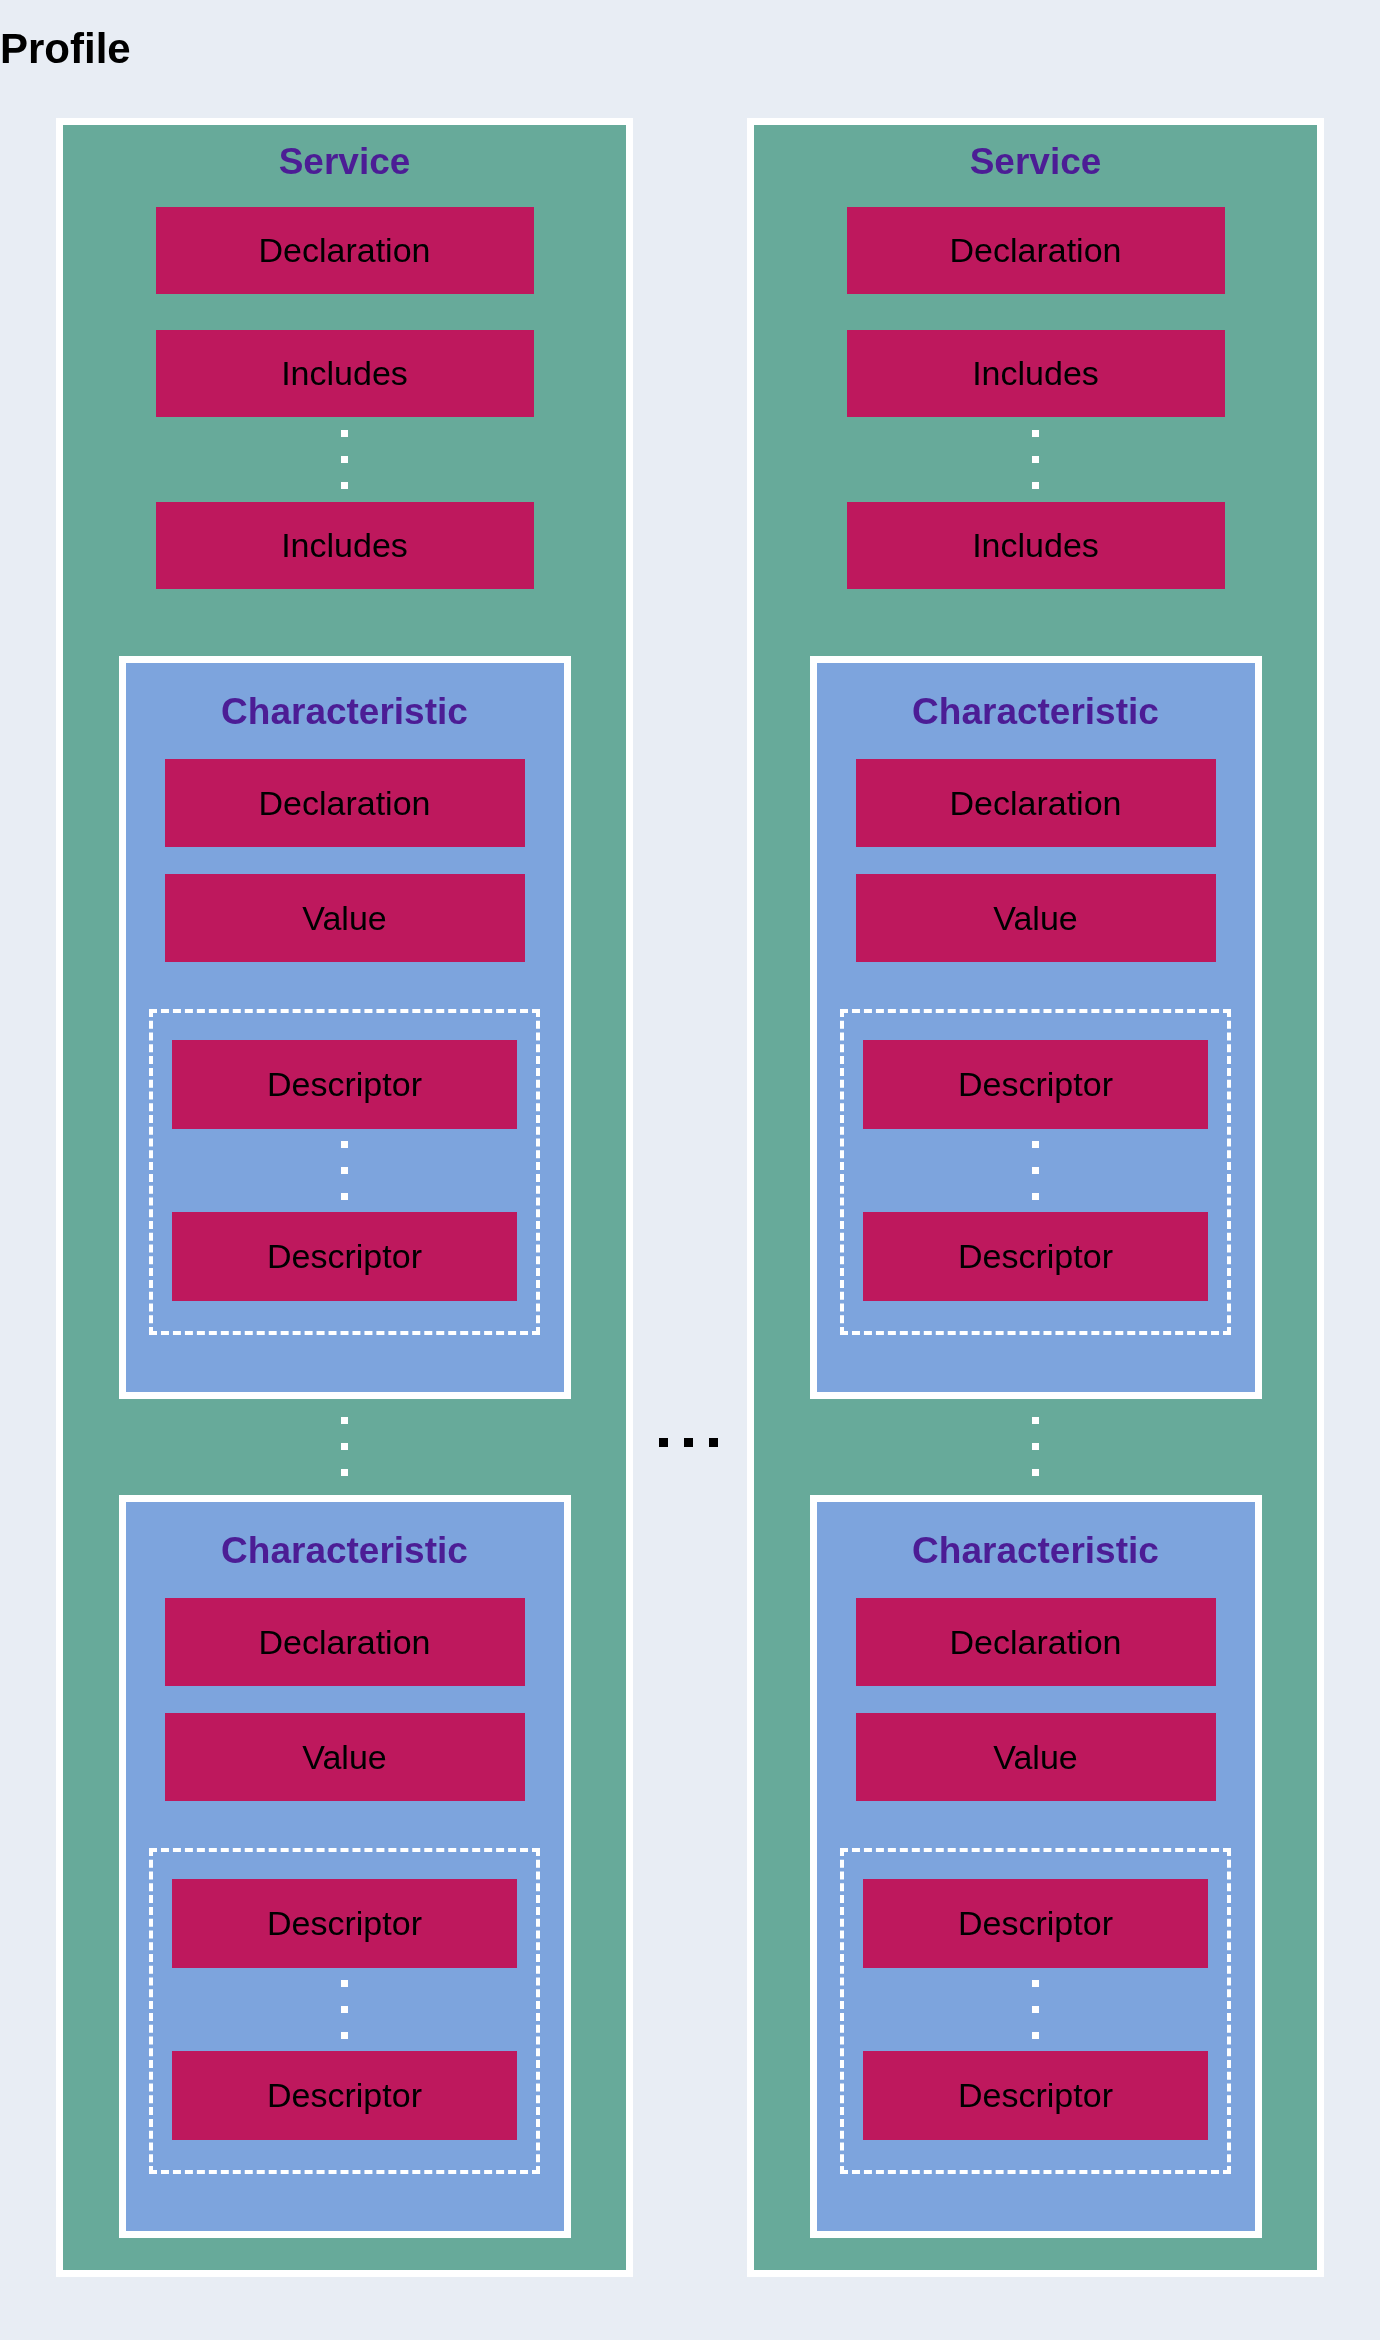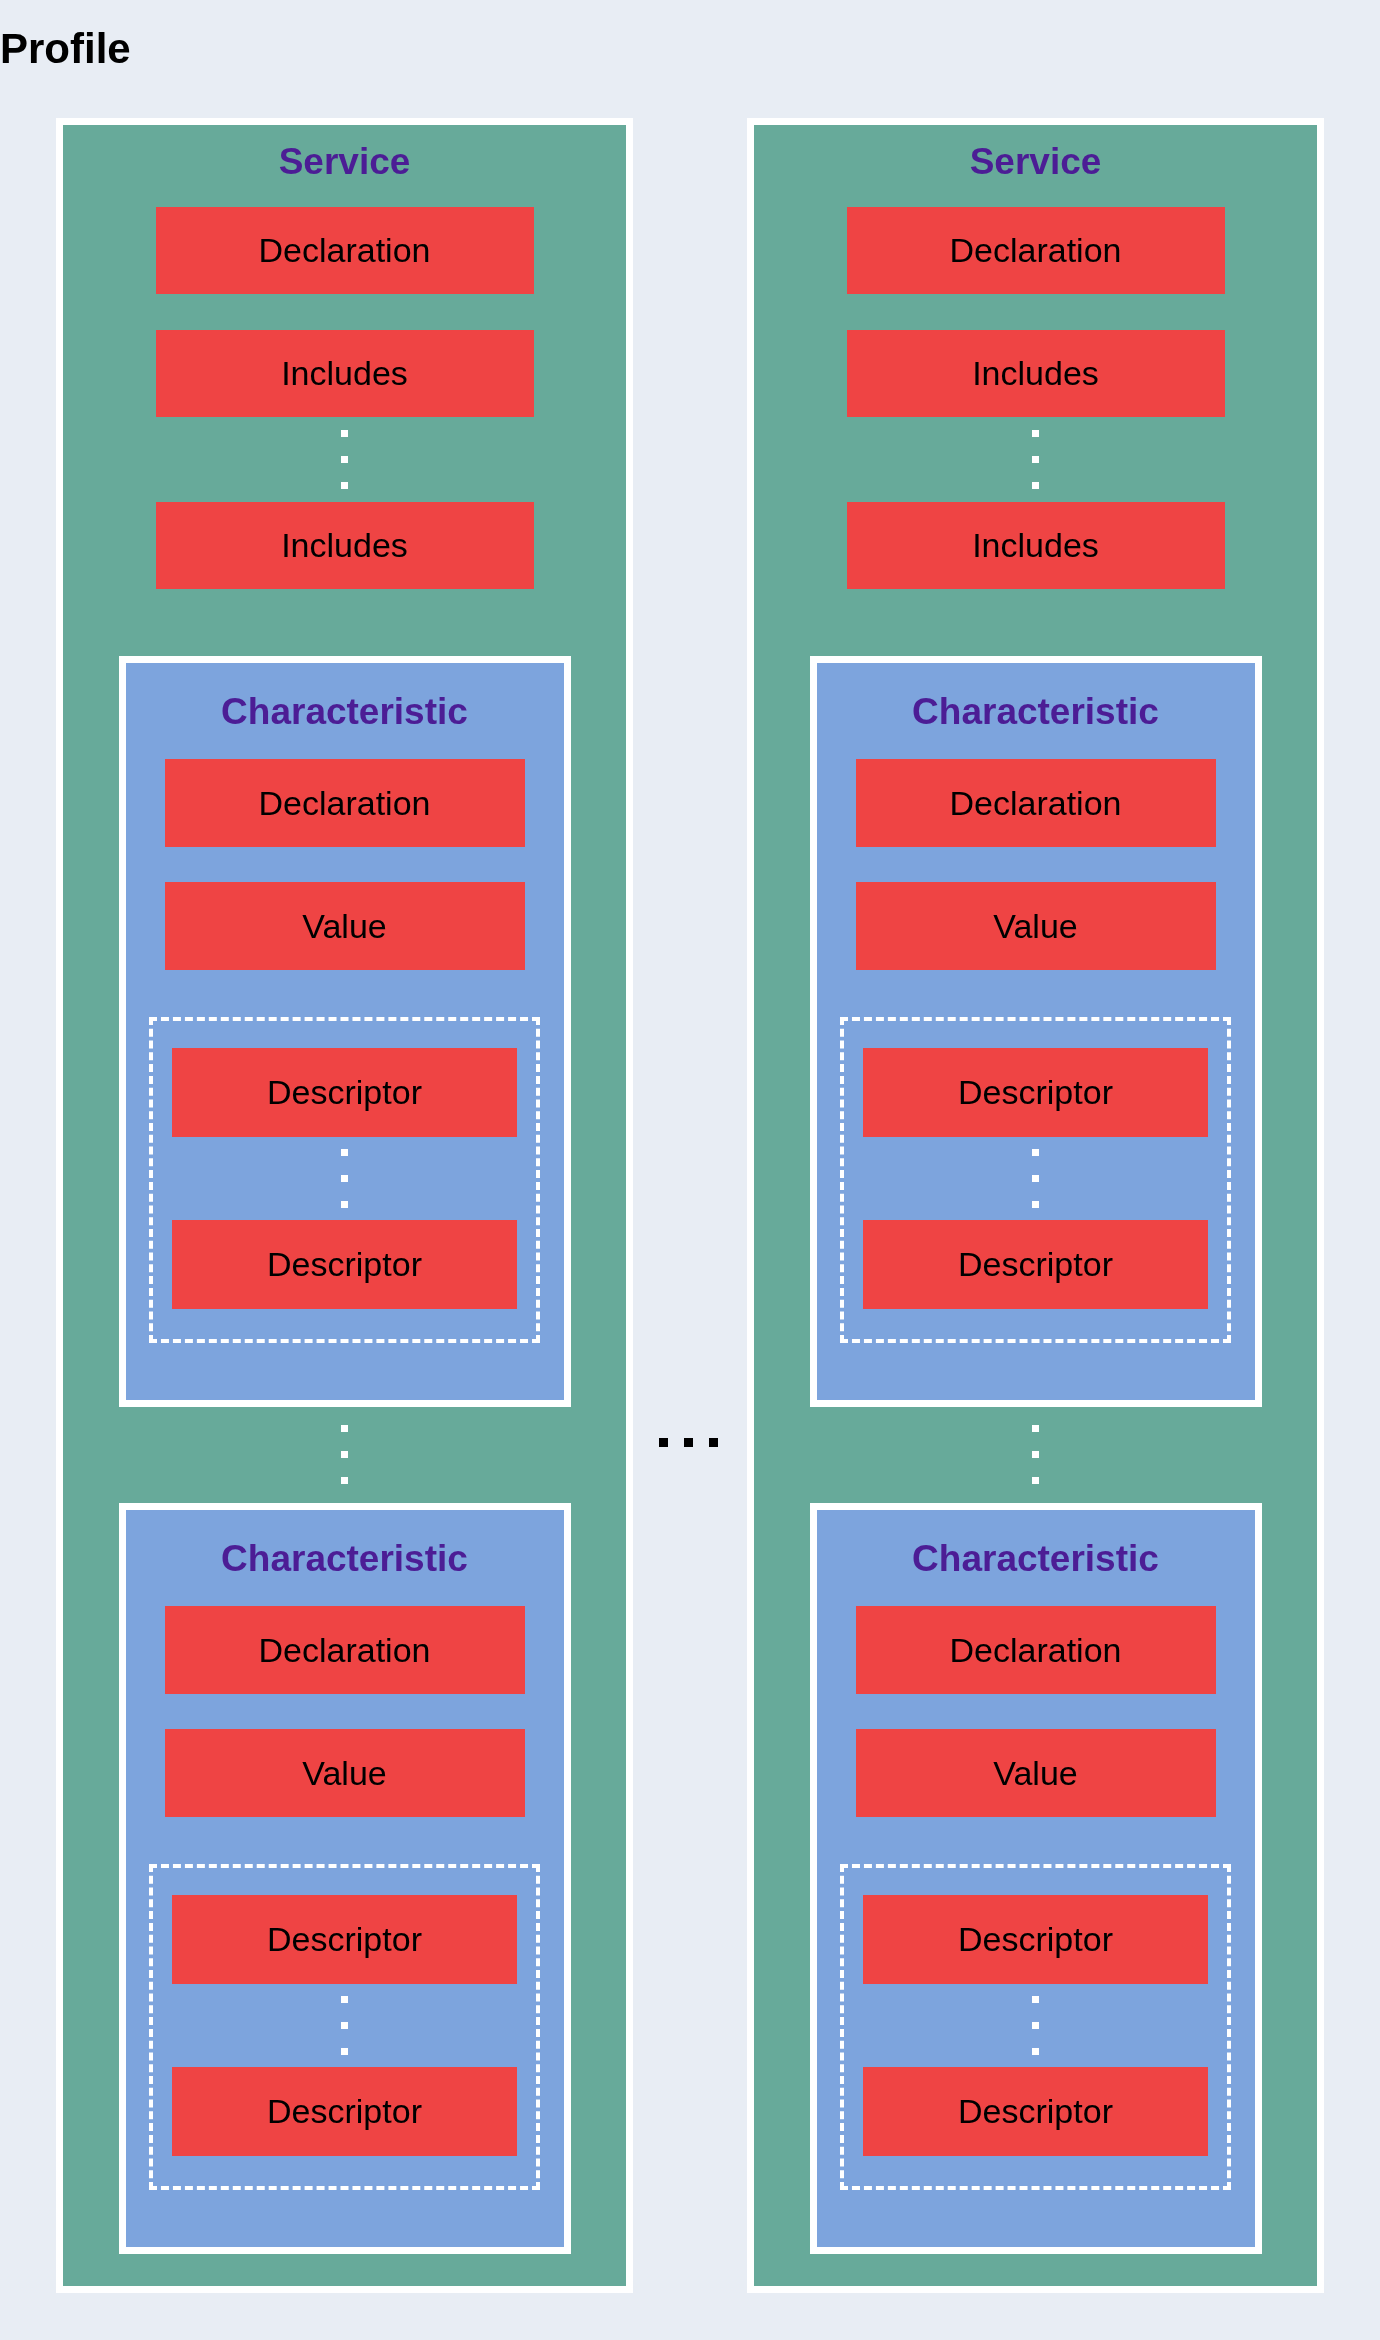--- a/index.html
+++ b/index.html
@@ -34,21 +34,21 @@
     padding-bottom: 32px;
   }
   .block-title {
     font-size: 37px;
     font-weight: bold;
     color: #4c1d95;
     line-height: 46px;
     margin-top: 14px;
   }
   .wbox {
-    background: #ef4444;
+    background: #be185d;
     color: #000000;
     font-size: 34px;
     display: flex;
     align-items: center;
     justify-content: center;
     flex-shrink: 0;
   }
   .sbox { width: 378px; height: 87px; }
   .sbox.decl { margin-top: 22px; }
   .sbox.inc-first { margin-top: 36px; }
@@ -66,21 +66,21 @@
     background: #7da4dd;
     display: flex;
     flex-direction: column;
     align-items: center;
     margin-top: 67px;
     padding-bottom: 57px;
   }
   .characteristic .block-title { margin-top: 26px; }
   .cbox { width: 360px; height: 88px; }
   .cbox.decl { margin-top: 24px; }
-  .cbox.val  { margin-top: 35px; }
+  .cbox.val  { margin-top: 27px; }
   .dashed-group {
     margin-top: 47px;
     width: 391px;
     border: 4px dashed #ffffff;
     display: flex;
     flex-direction: column;
     align-items: center;
     padding: 27px 0 30px 0;
     text-align: center;
   }

